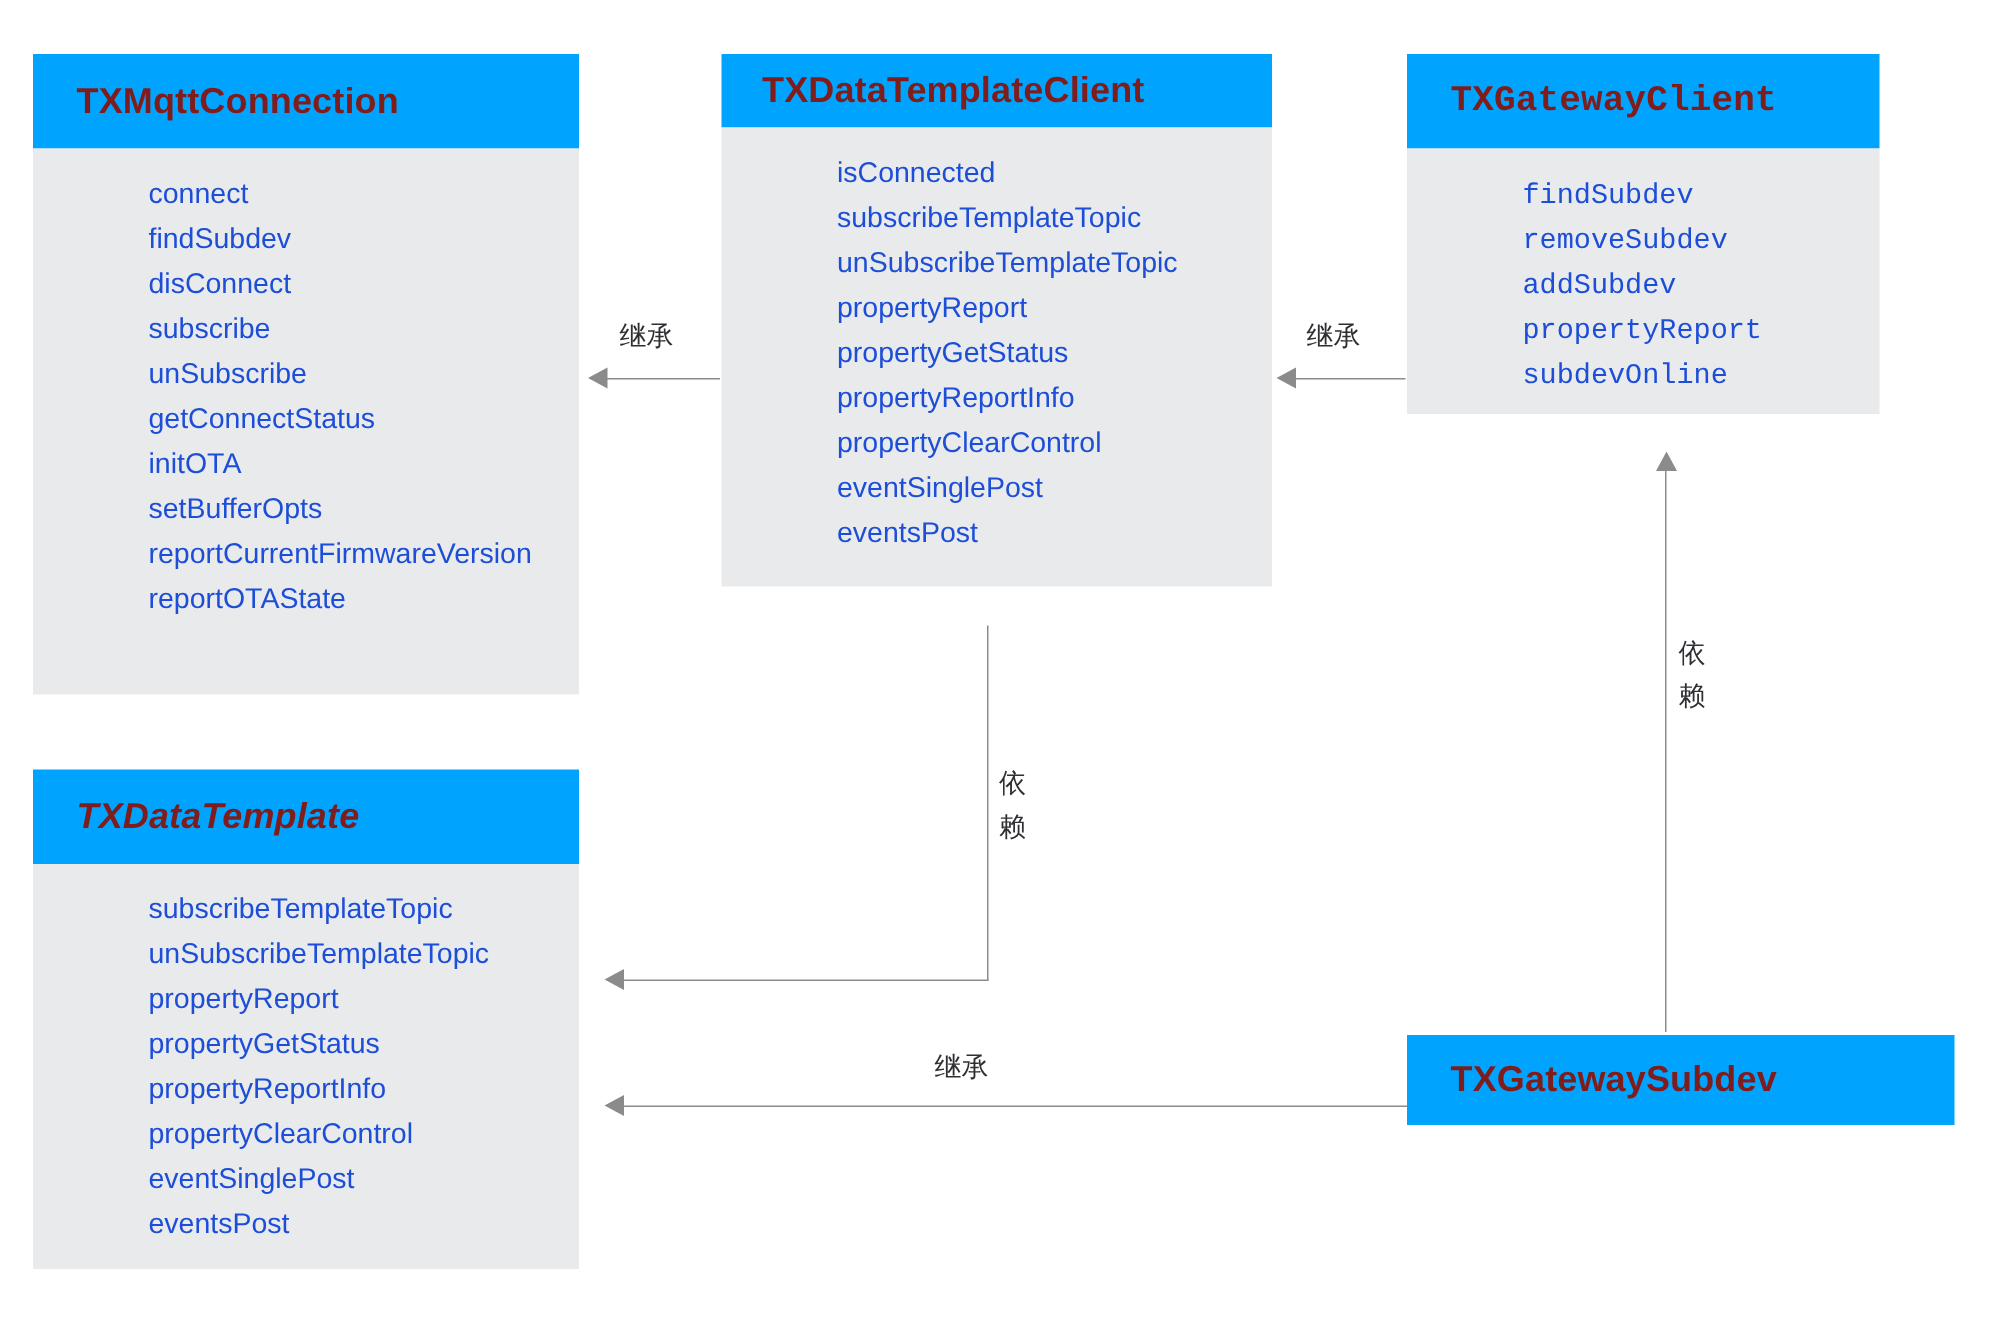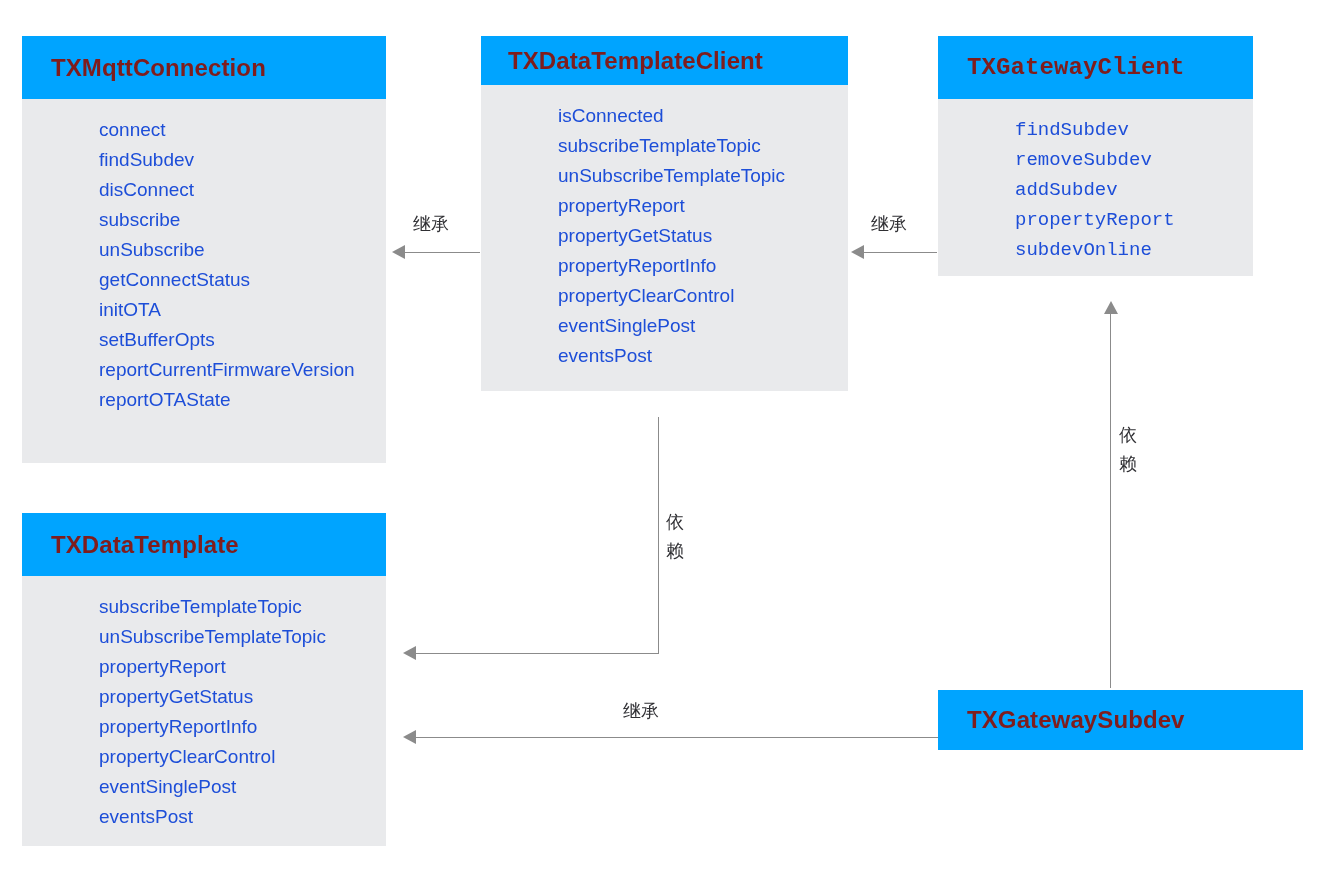--- a/index.html
+++ b/index.html
@@ -130,21 +130,21 @@
     <div class="class-body" style="height:177px;">
       <div class="method">findSubdev</div>
       <div class="method">removeSubdev</div>
       <div class="method">addSubdev</div>
       <div class="method">propertyReport</div>
       <div class="method">subdevOnline</div>
     </div>
   </div>
 
   <div class="class-box" style="left:22px; top:513px; width:364px;">
-    <div class="class-header" style="height:63px;">TXDataTemplate</div>
+    <div class="class-header" style="height:63px;font-style:italic;">TXDataTemplate</div>
     <div class="class-body" style="height:270px;">
       <div class="method">subscribeTemplateTopic</div>
       <div class="method">unSubscribeTemplateTopic</div>
       <div class="method">propertyReport</div>
       <div class="method">propertyGetStatus</div>
       <div class="method">propertyReportInfo</div>
       <div class="method">propertyClearControl</div>
       <div class="method">eventSinglePost</div>
       <div class="method">eventsPost</div>
     </div>

